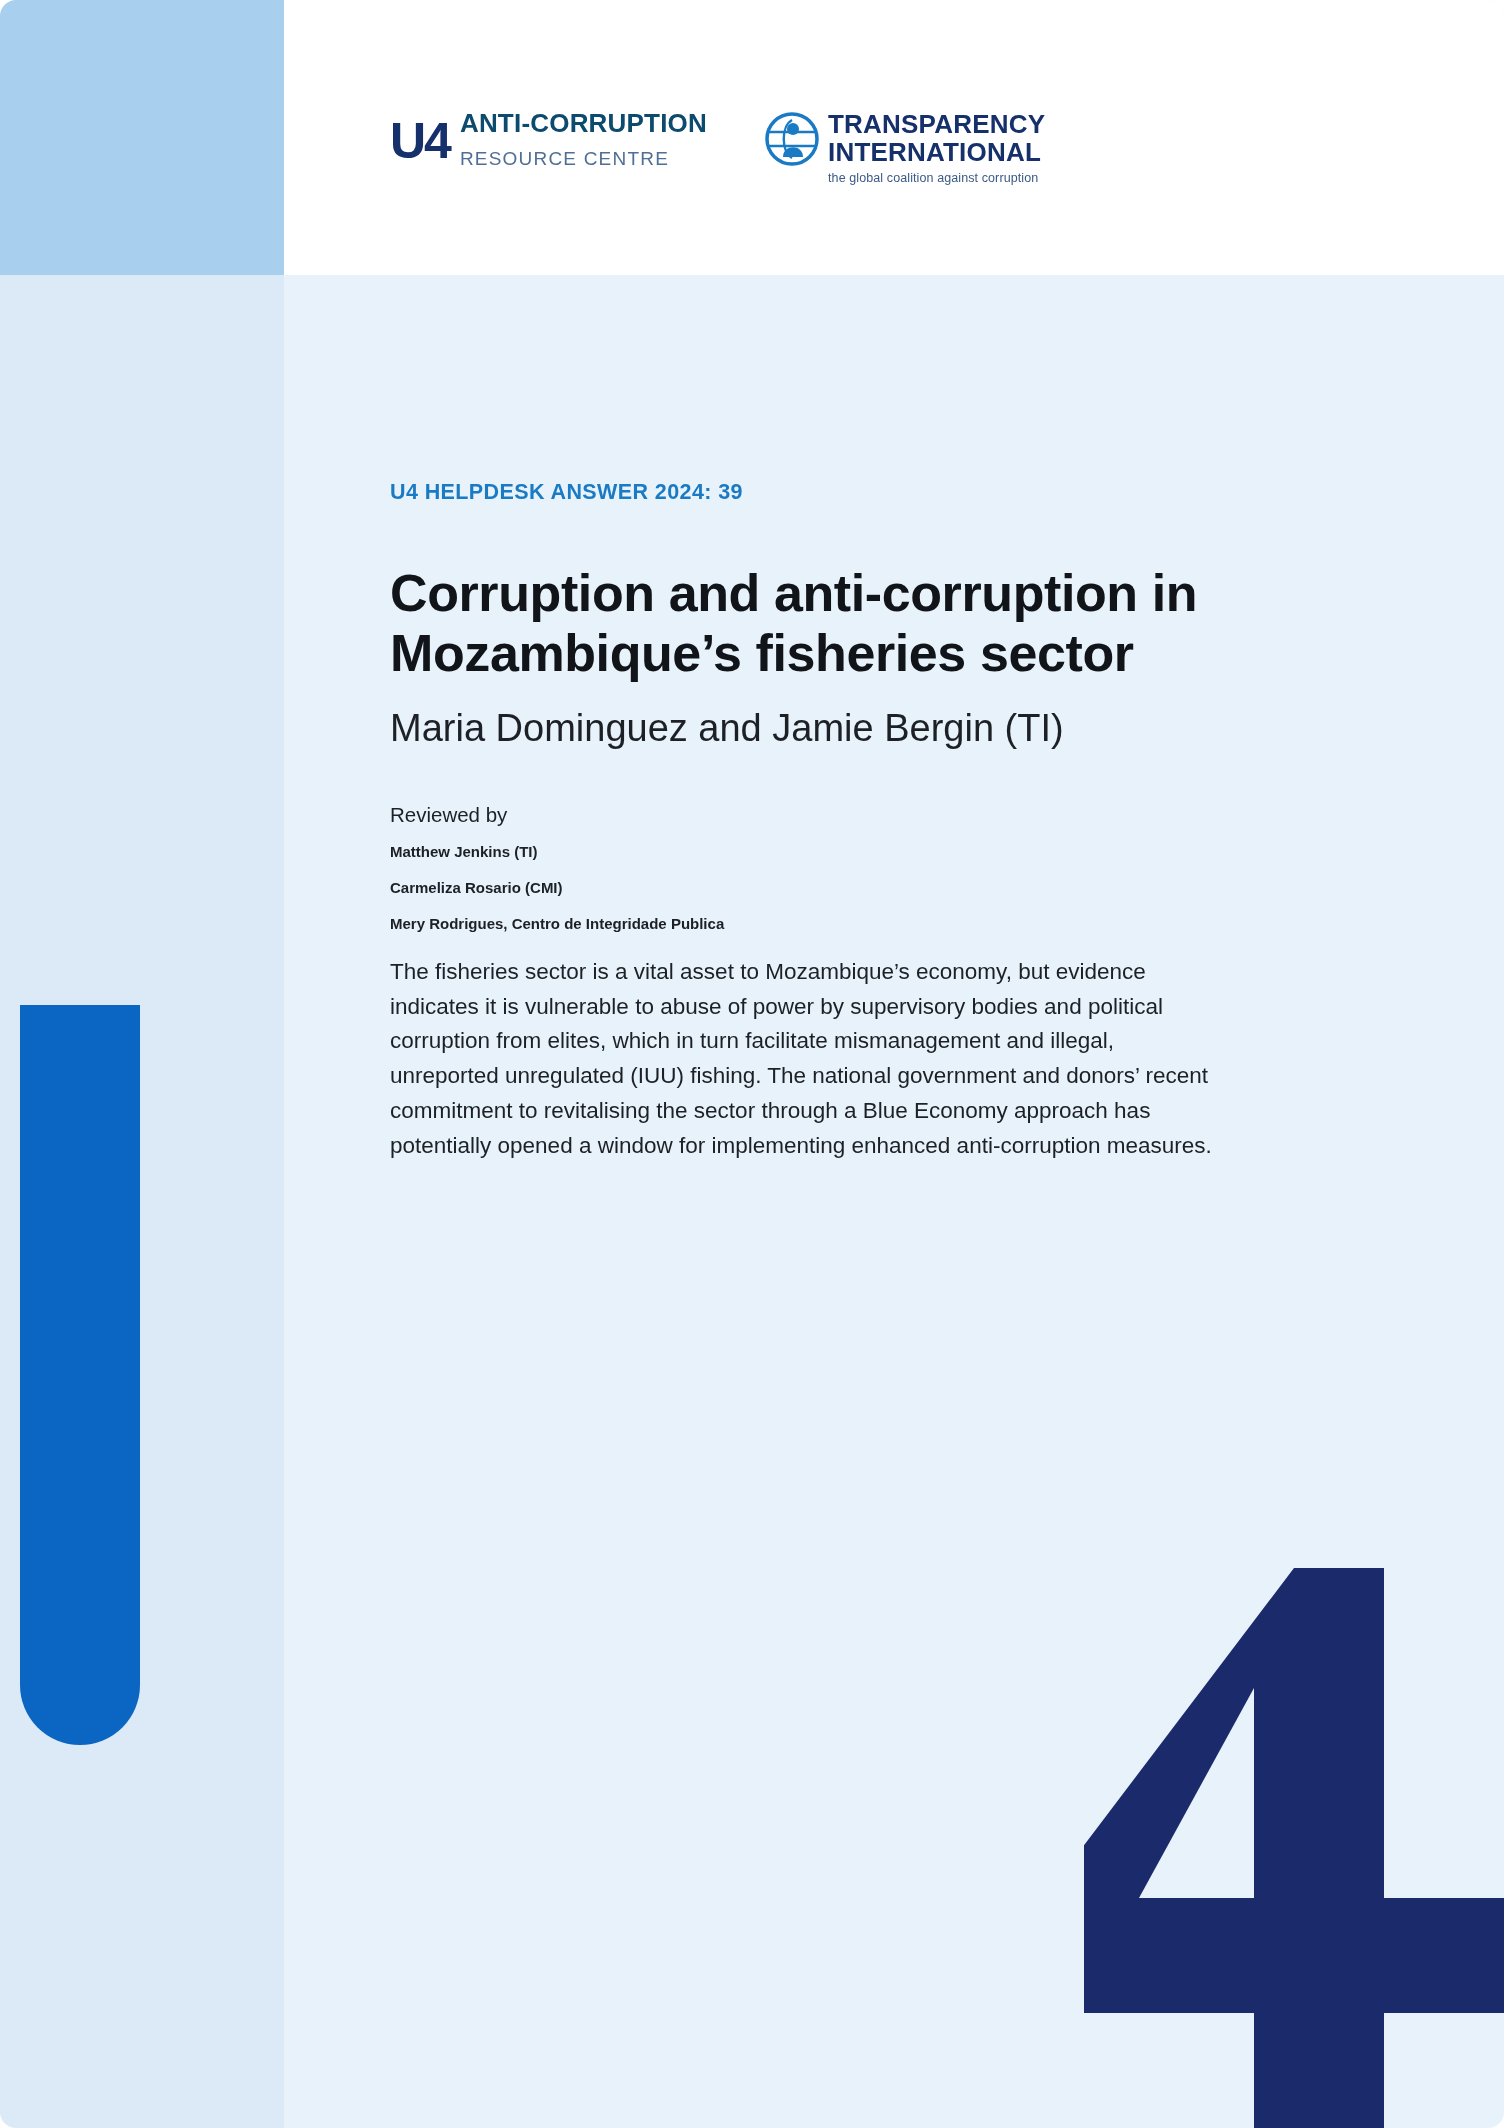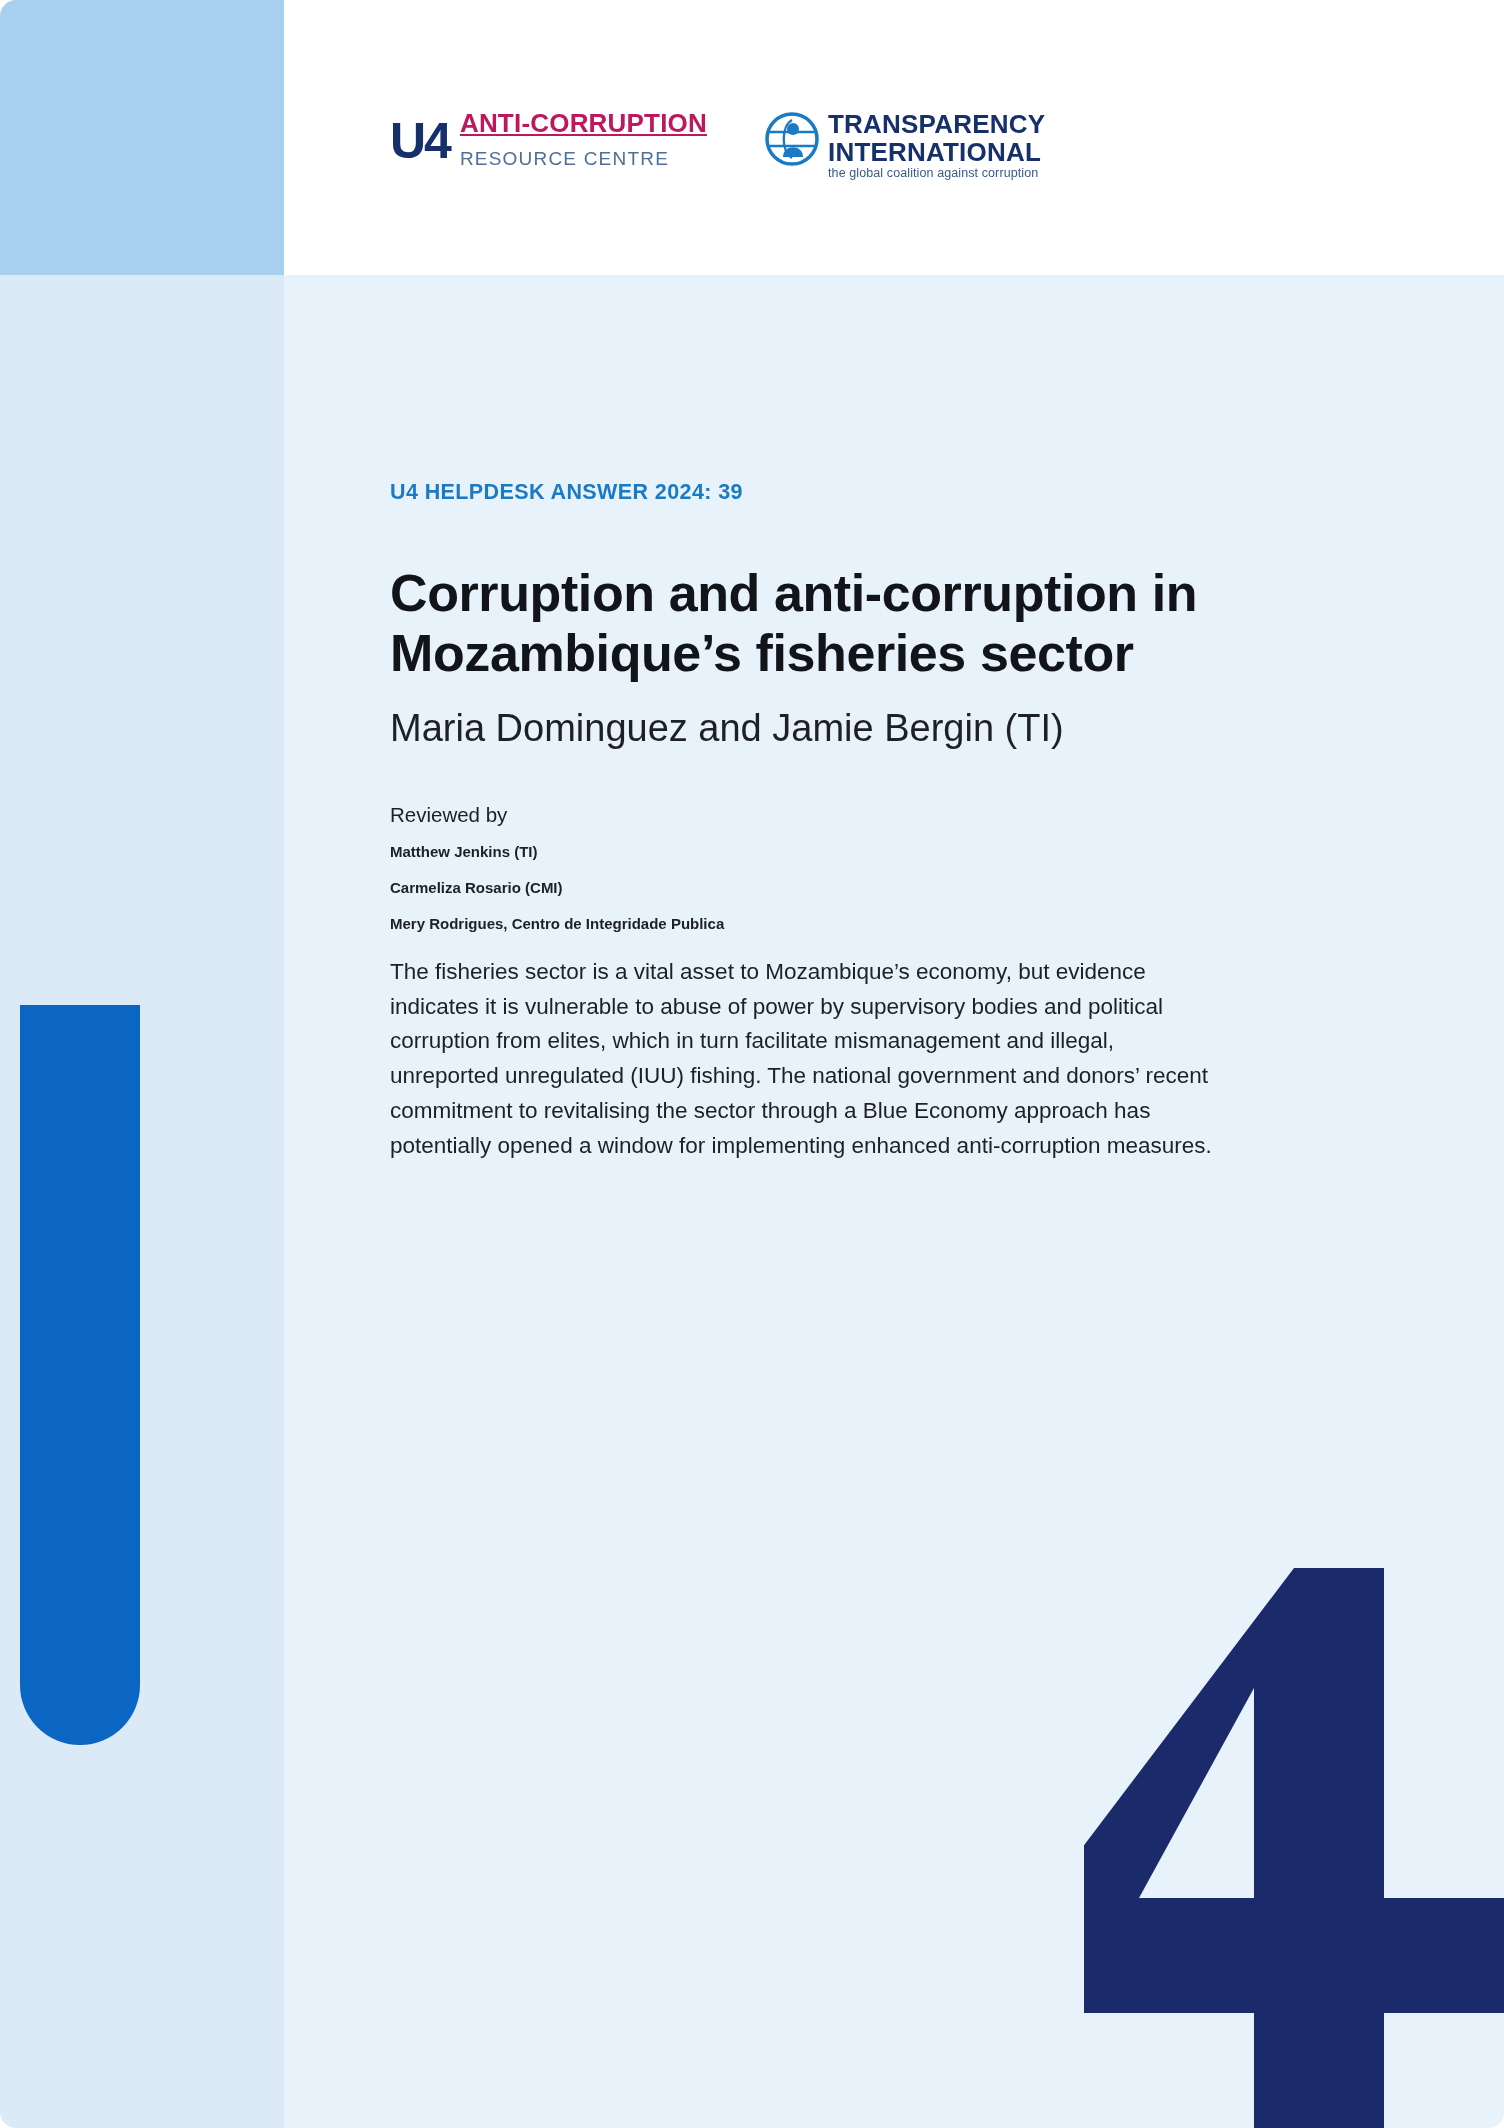--- a/index.html
+++ b/index.html
@@ -96,24 +96,23 @@
     font-size: 50px;
     font-weight: bold;
     color: #15306b;
     line-height: 1;
     letter-spacing: -2px;
     font-family: "Liberation Sans", sans-serif;
   }
   .u4-text .u4-title {
     font-size: 26px;
     font-weight: bold;
-    color: #be185d;
+    color: #0c4a6e;
     letter-spacing: 0.2px;
     line-height: 1.05;
-    text-decoration: underline;
   }
   .u4-text .u4-sub {
     font-size: 19px;
     color: #4f6f96;
     letter-spacing: 1.2px;
     line-height: 1.2;
     margin-top: 11px;
   }
 
   .ti-logo {
@@ -131,20 +130,21 @@
   .ti-text .ti-title {
     font-size: 26px;
     font-weight: bold;
     color: #15306b;
     line-height: 1.08;
     letter-spacing: 0.2px;
   }
   .ti-text .ti-sub {
     font-size: 12.5px;
     color: #3a5a86;
+    margin-top: 5px;
     letter-spacing: 0.1px;
   }
 
   
   .content {
     position: absolute;
     left: 390px;
     top: 480px;
     width: 920px;
   }

